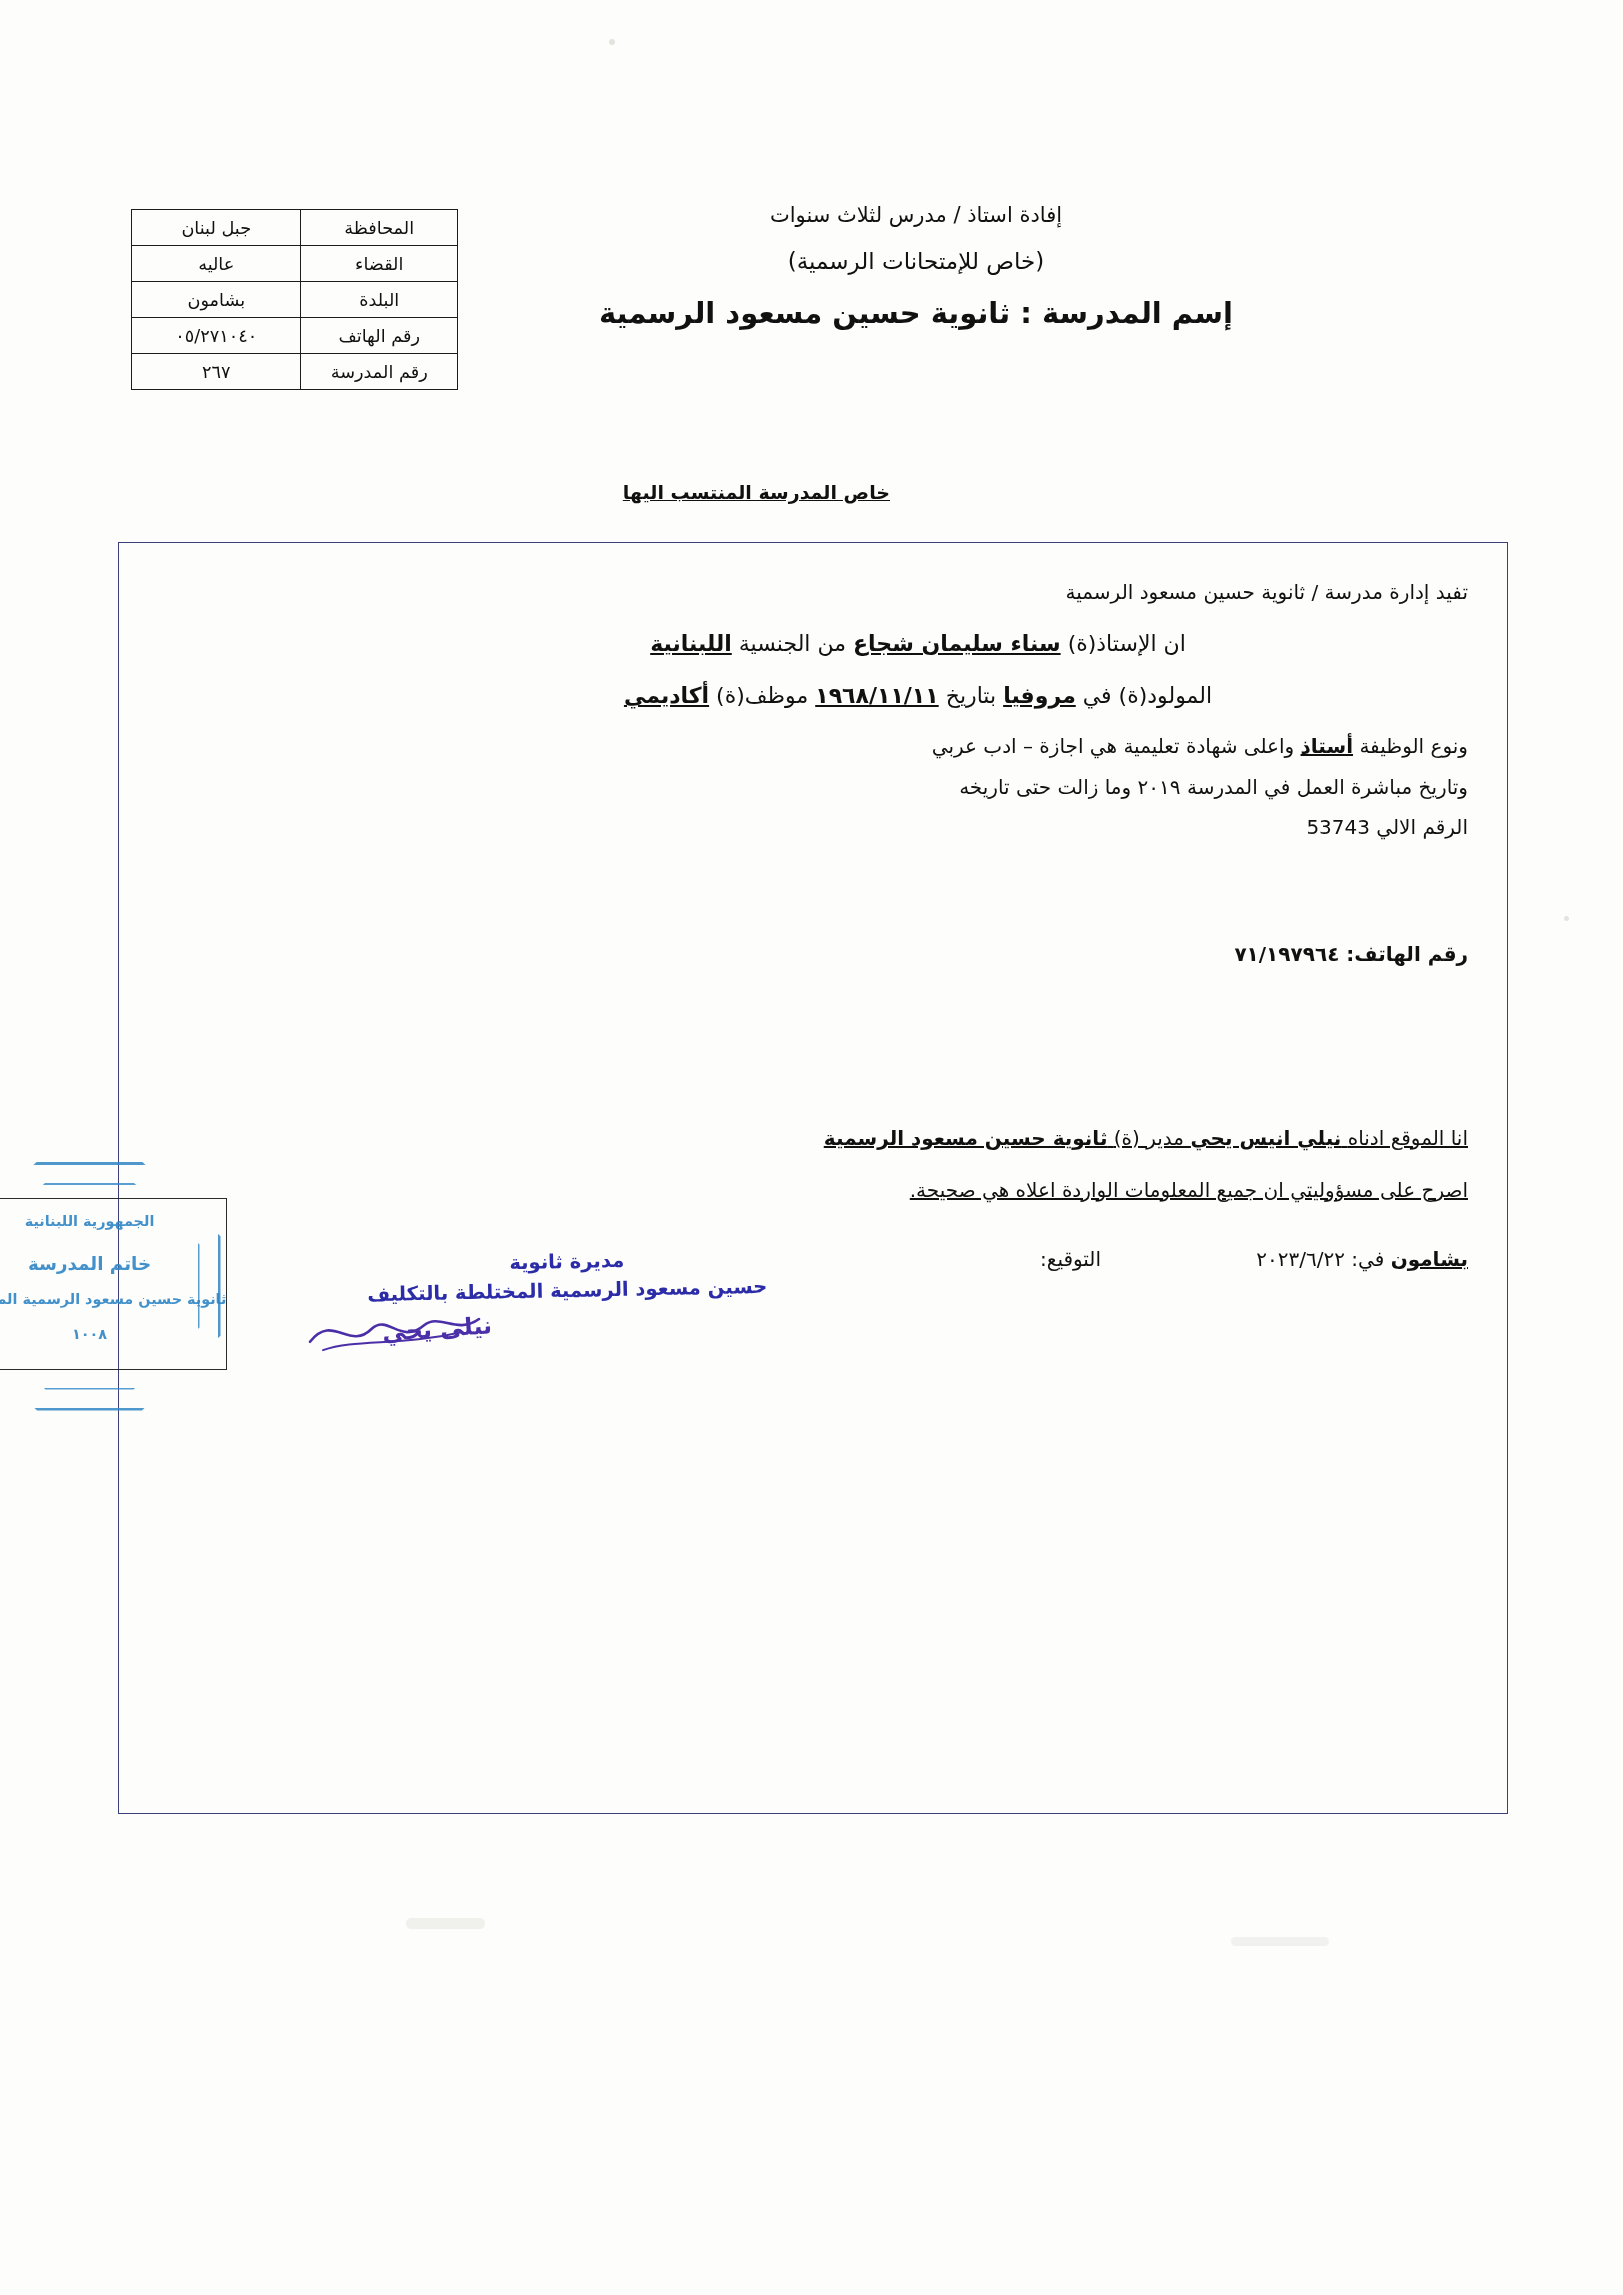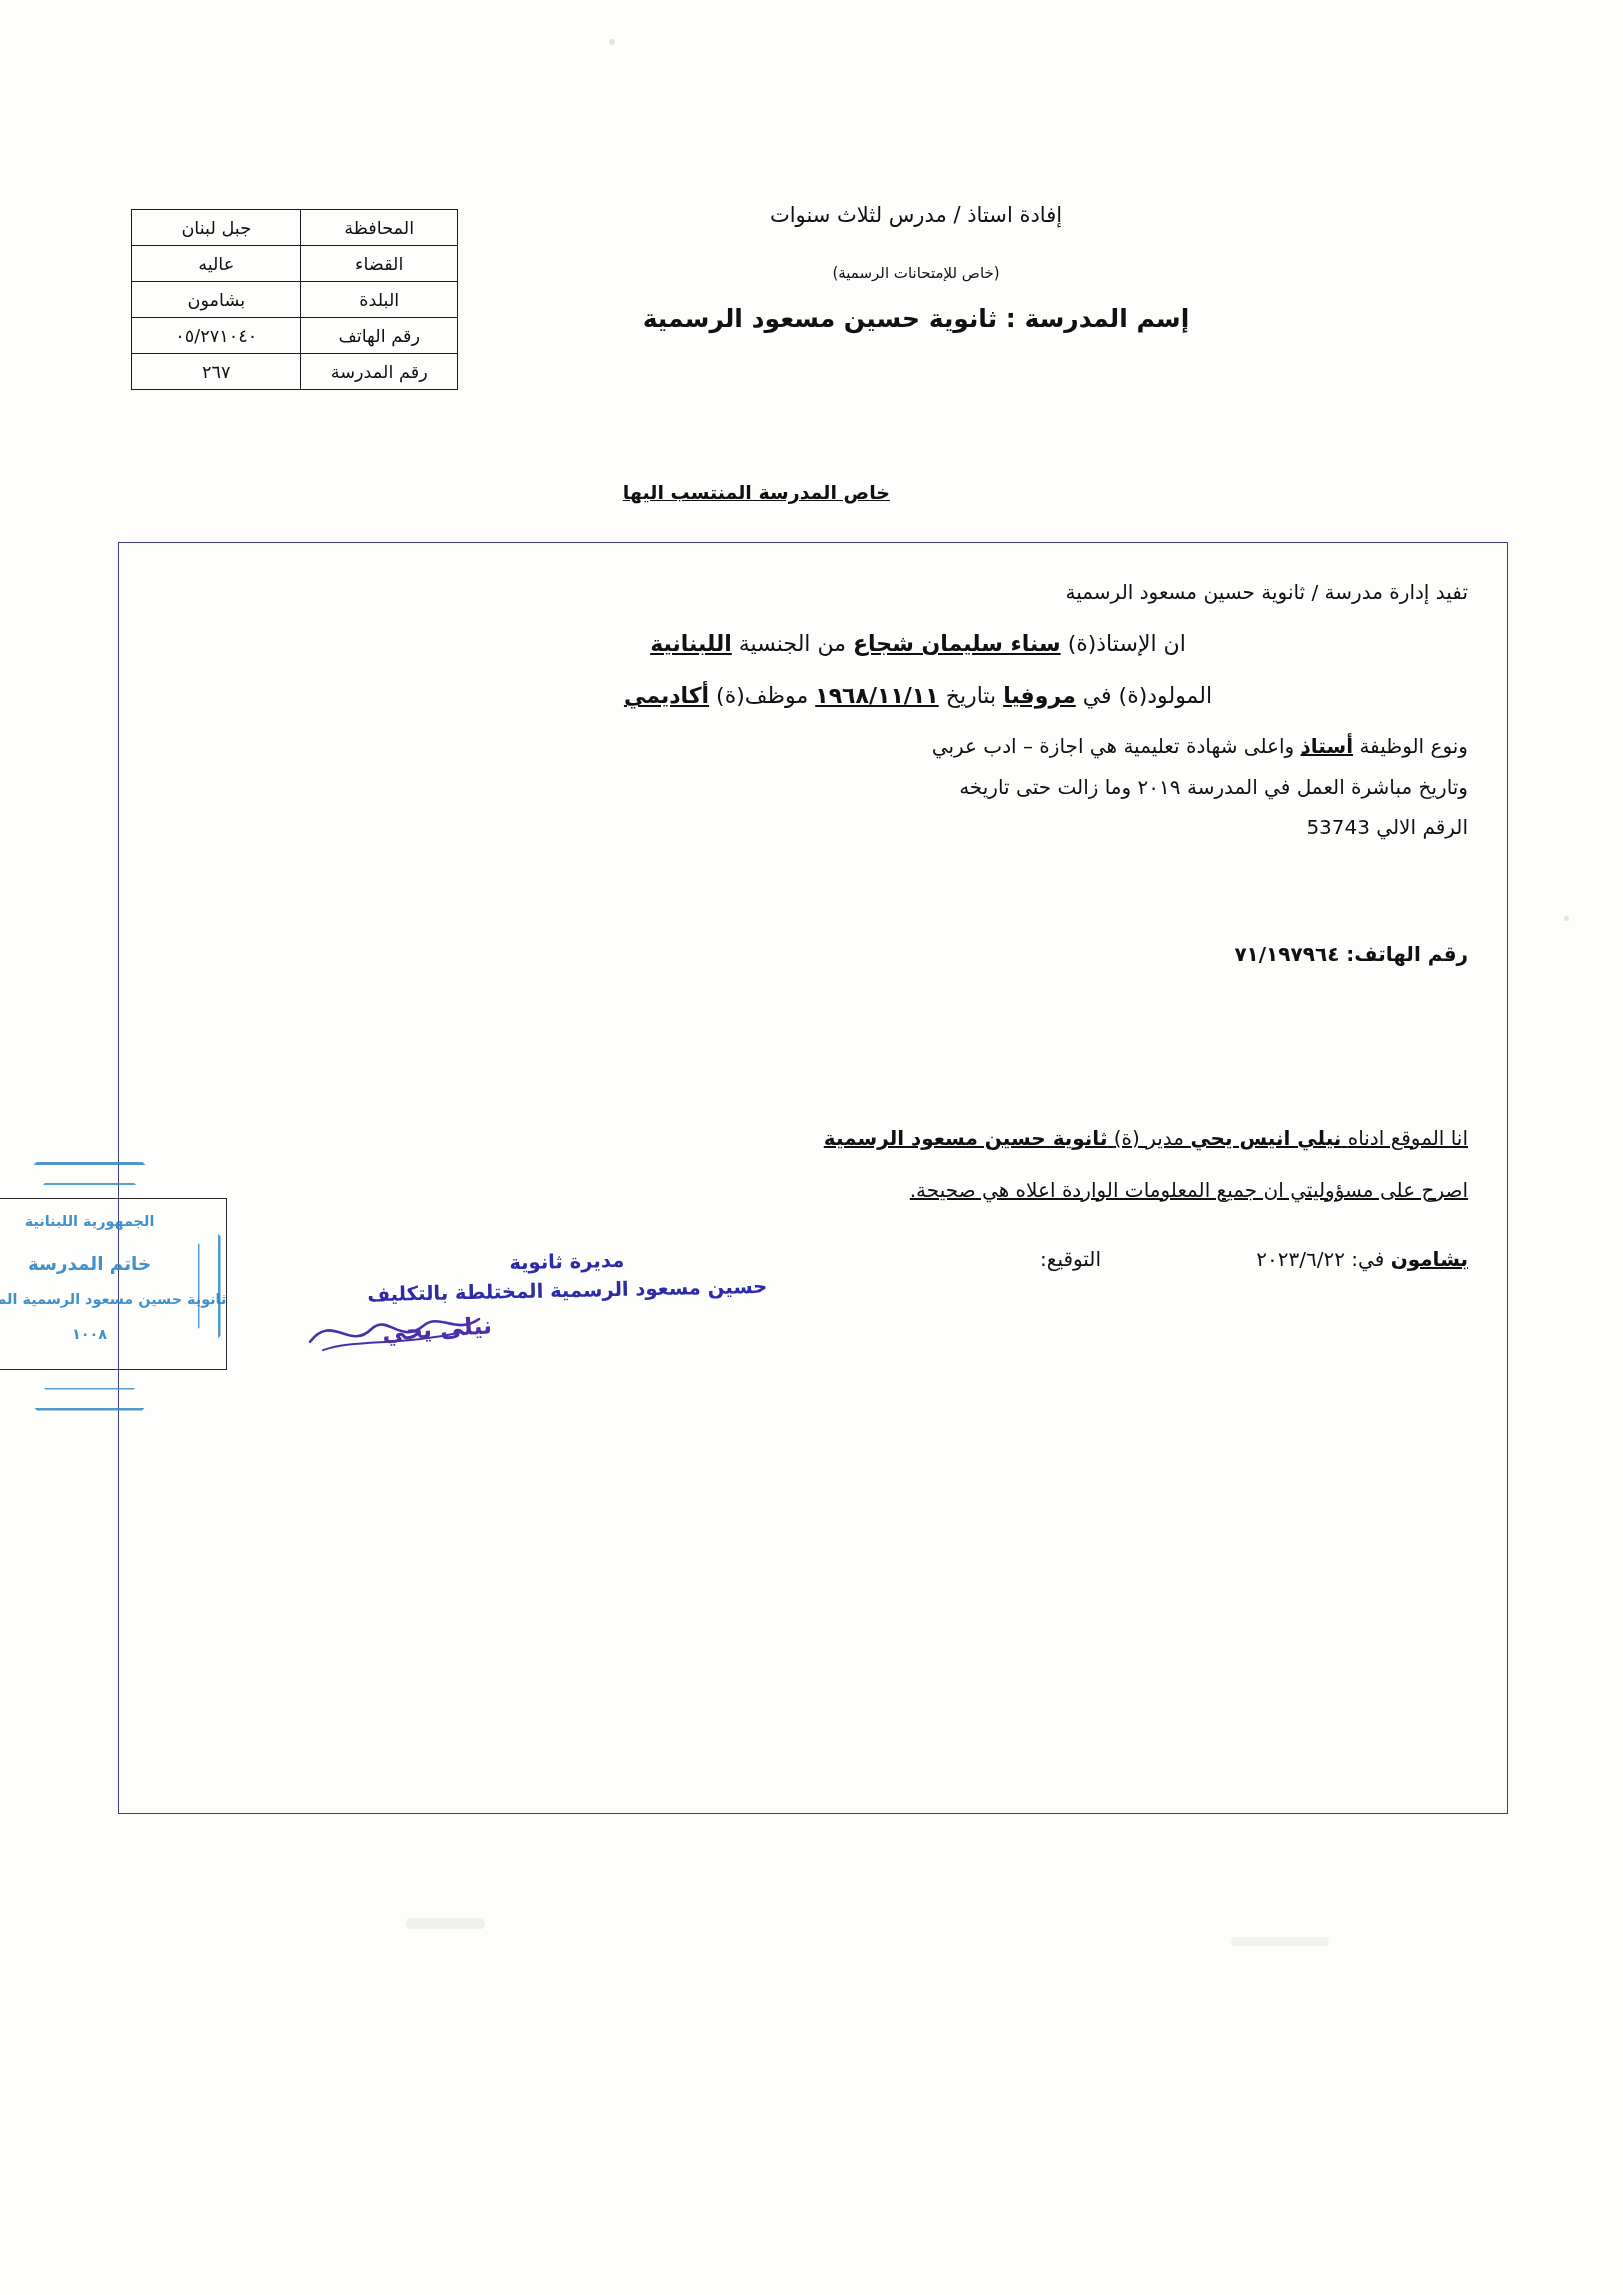--- a/index.html
+++ b/index.html
@@ -48,25 +48,25 @@
     width: 982px;
     text-align: center;
     direction: rtl;
   }
   .head-line1 {
     font-size: 21px;
     font-weight: normal;
     letter-spacing: 0.3px;
   }
   .head-line2 {
-    font-size: 15px;
-    margin-top: 37px;
+    font-size: 23px;
+    margin-top: 21px;
   }
   .head-line3 {
-    font-size: 25px;
+    font-size: 29px;
     font-weight: bold;
     margin-top: 22px;
   }
 
   .section-note {
     position: absolute;
     top: 481px;
     right: 733px;
     font-size: 19px;
     font-weight: bold;

